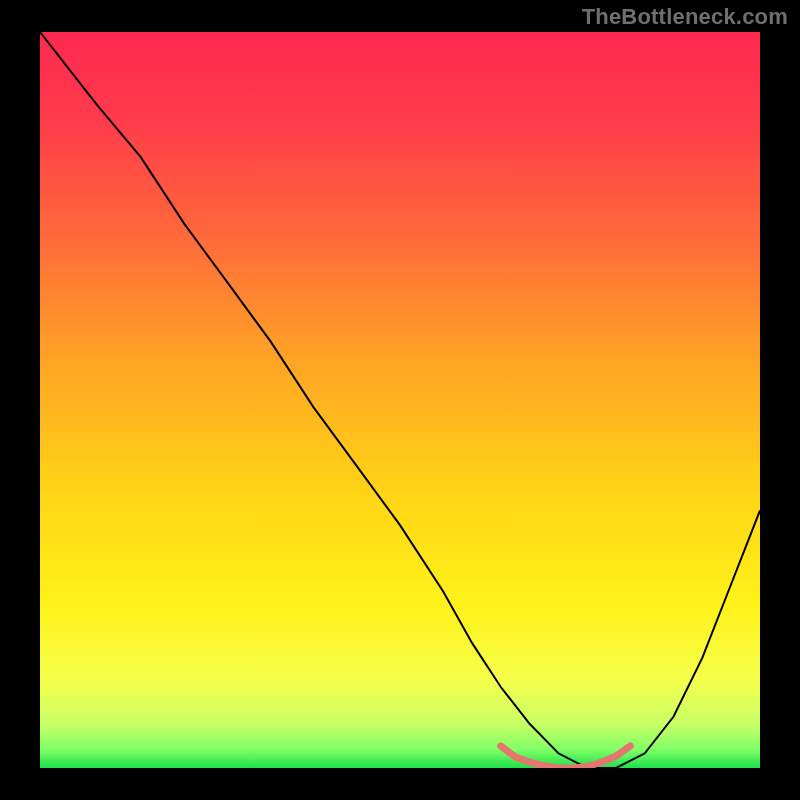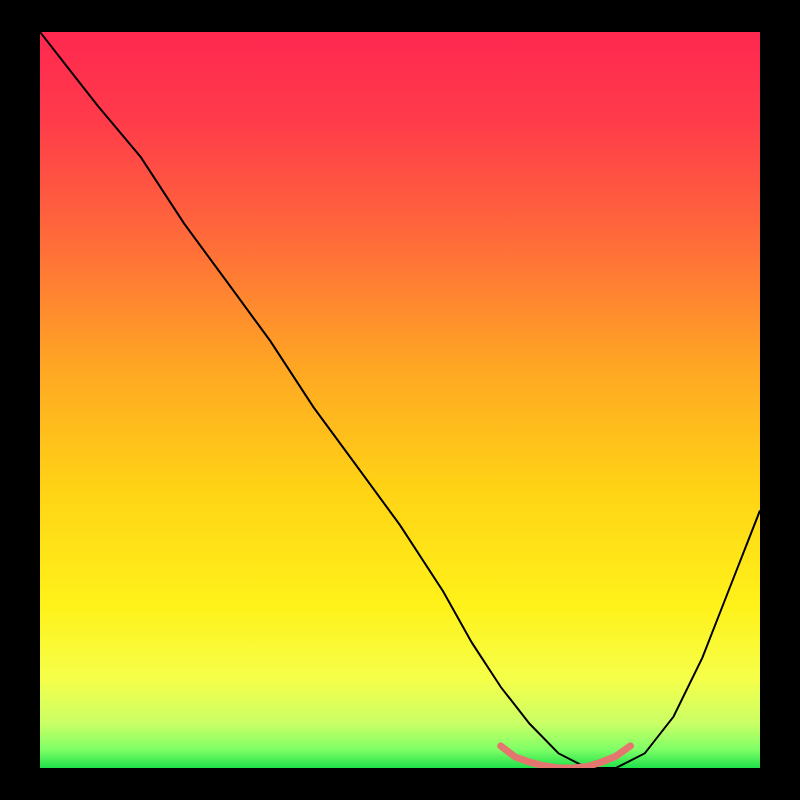--- a/index.html
+++ b/index.html
@@ -40,20 +40,21 @@
   .plot svg {
     display: block;
     width: 100%;
     height: 100%;
   }
 </style>
 </head>
 <body>
 
 <div class="frame">
+  <div class="watermark">TheBottleneck.com</div>
 
   <div class="plot">
     <svg viewBox="0 0 720 736" preserveAspectRatio="none">
       <defs>
         <linearGradient id="bg-grad" x1="0" y1="0" x2="0" y2="1">
             <stop offset="0%" stop-color="#ff2850"></stop>
             <stop offset="12%" stop-color="#ff3b4a"></stop>
             <stop offset="28.000000000000004%" stop-color="#ff6a3a"></stop>
             <stop offset="45%" stop-color="#ffa524"></stop>
             <stop offset="62%" stop-color="#ffd315"></stop>

